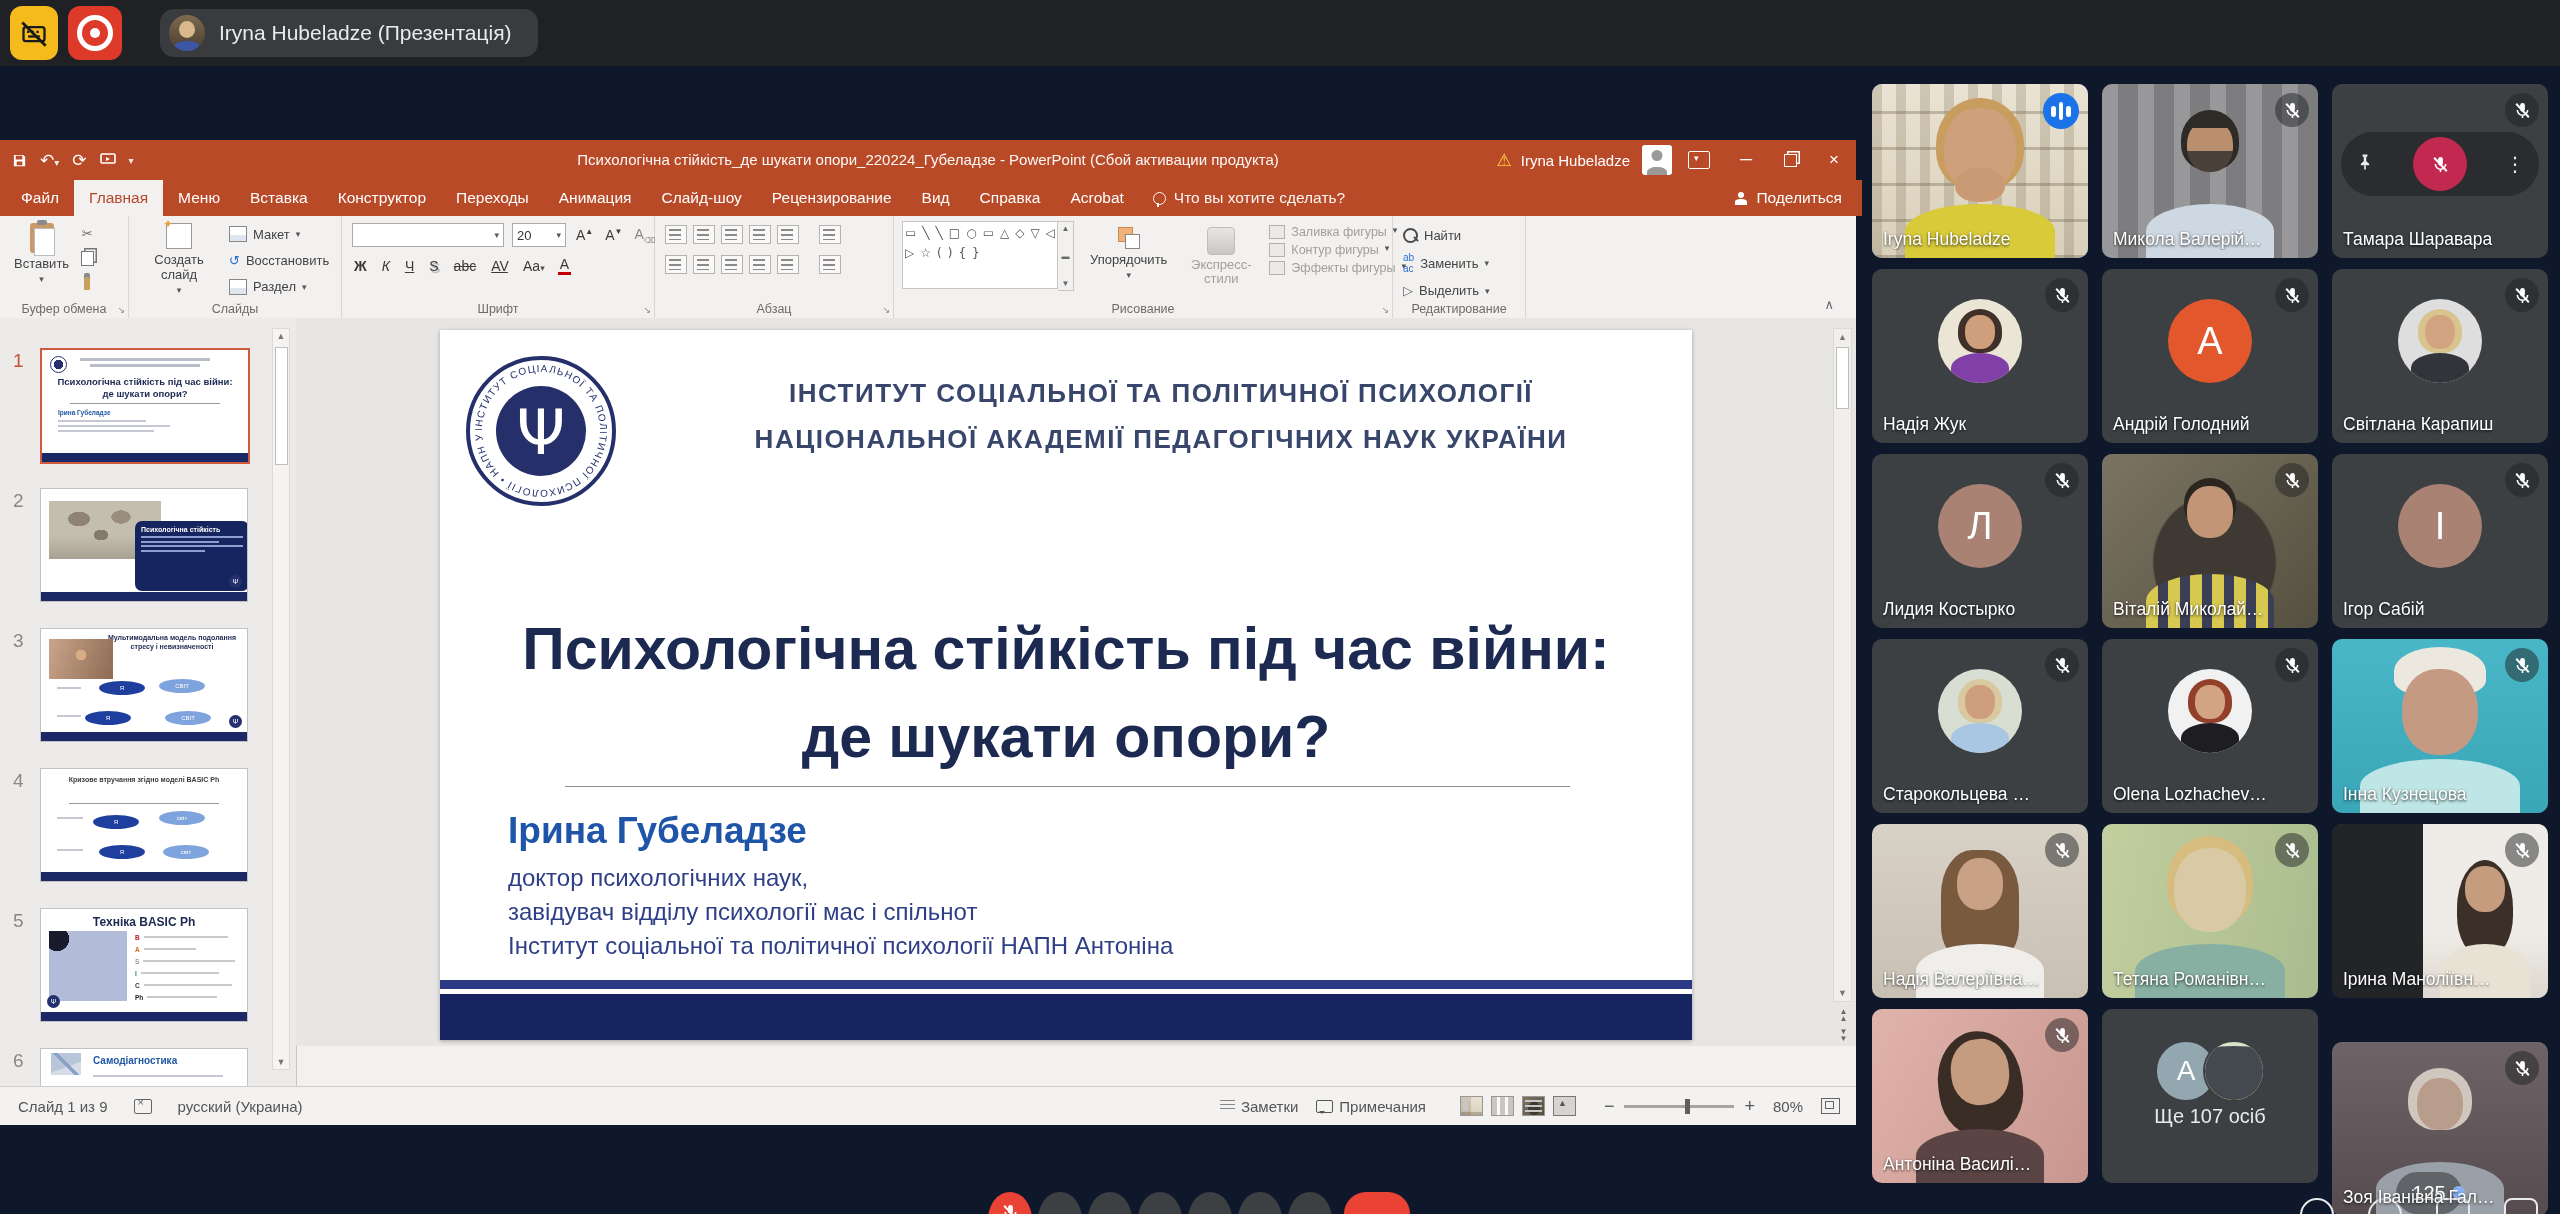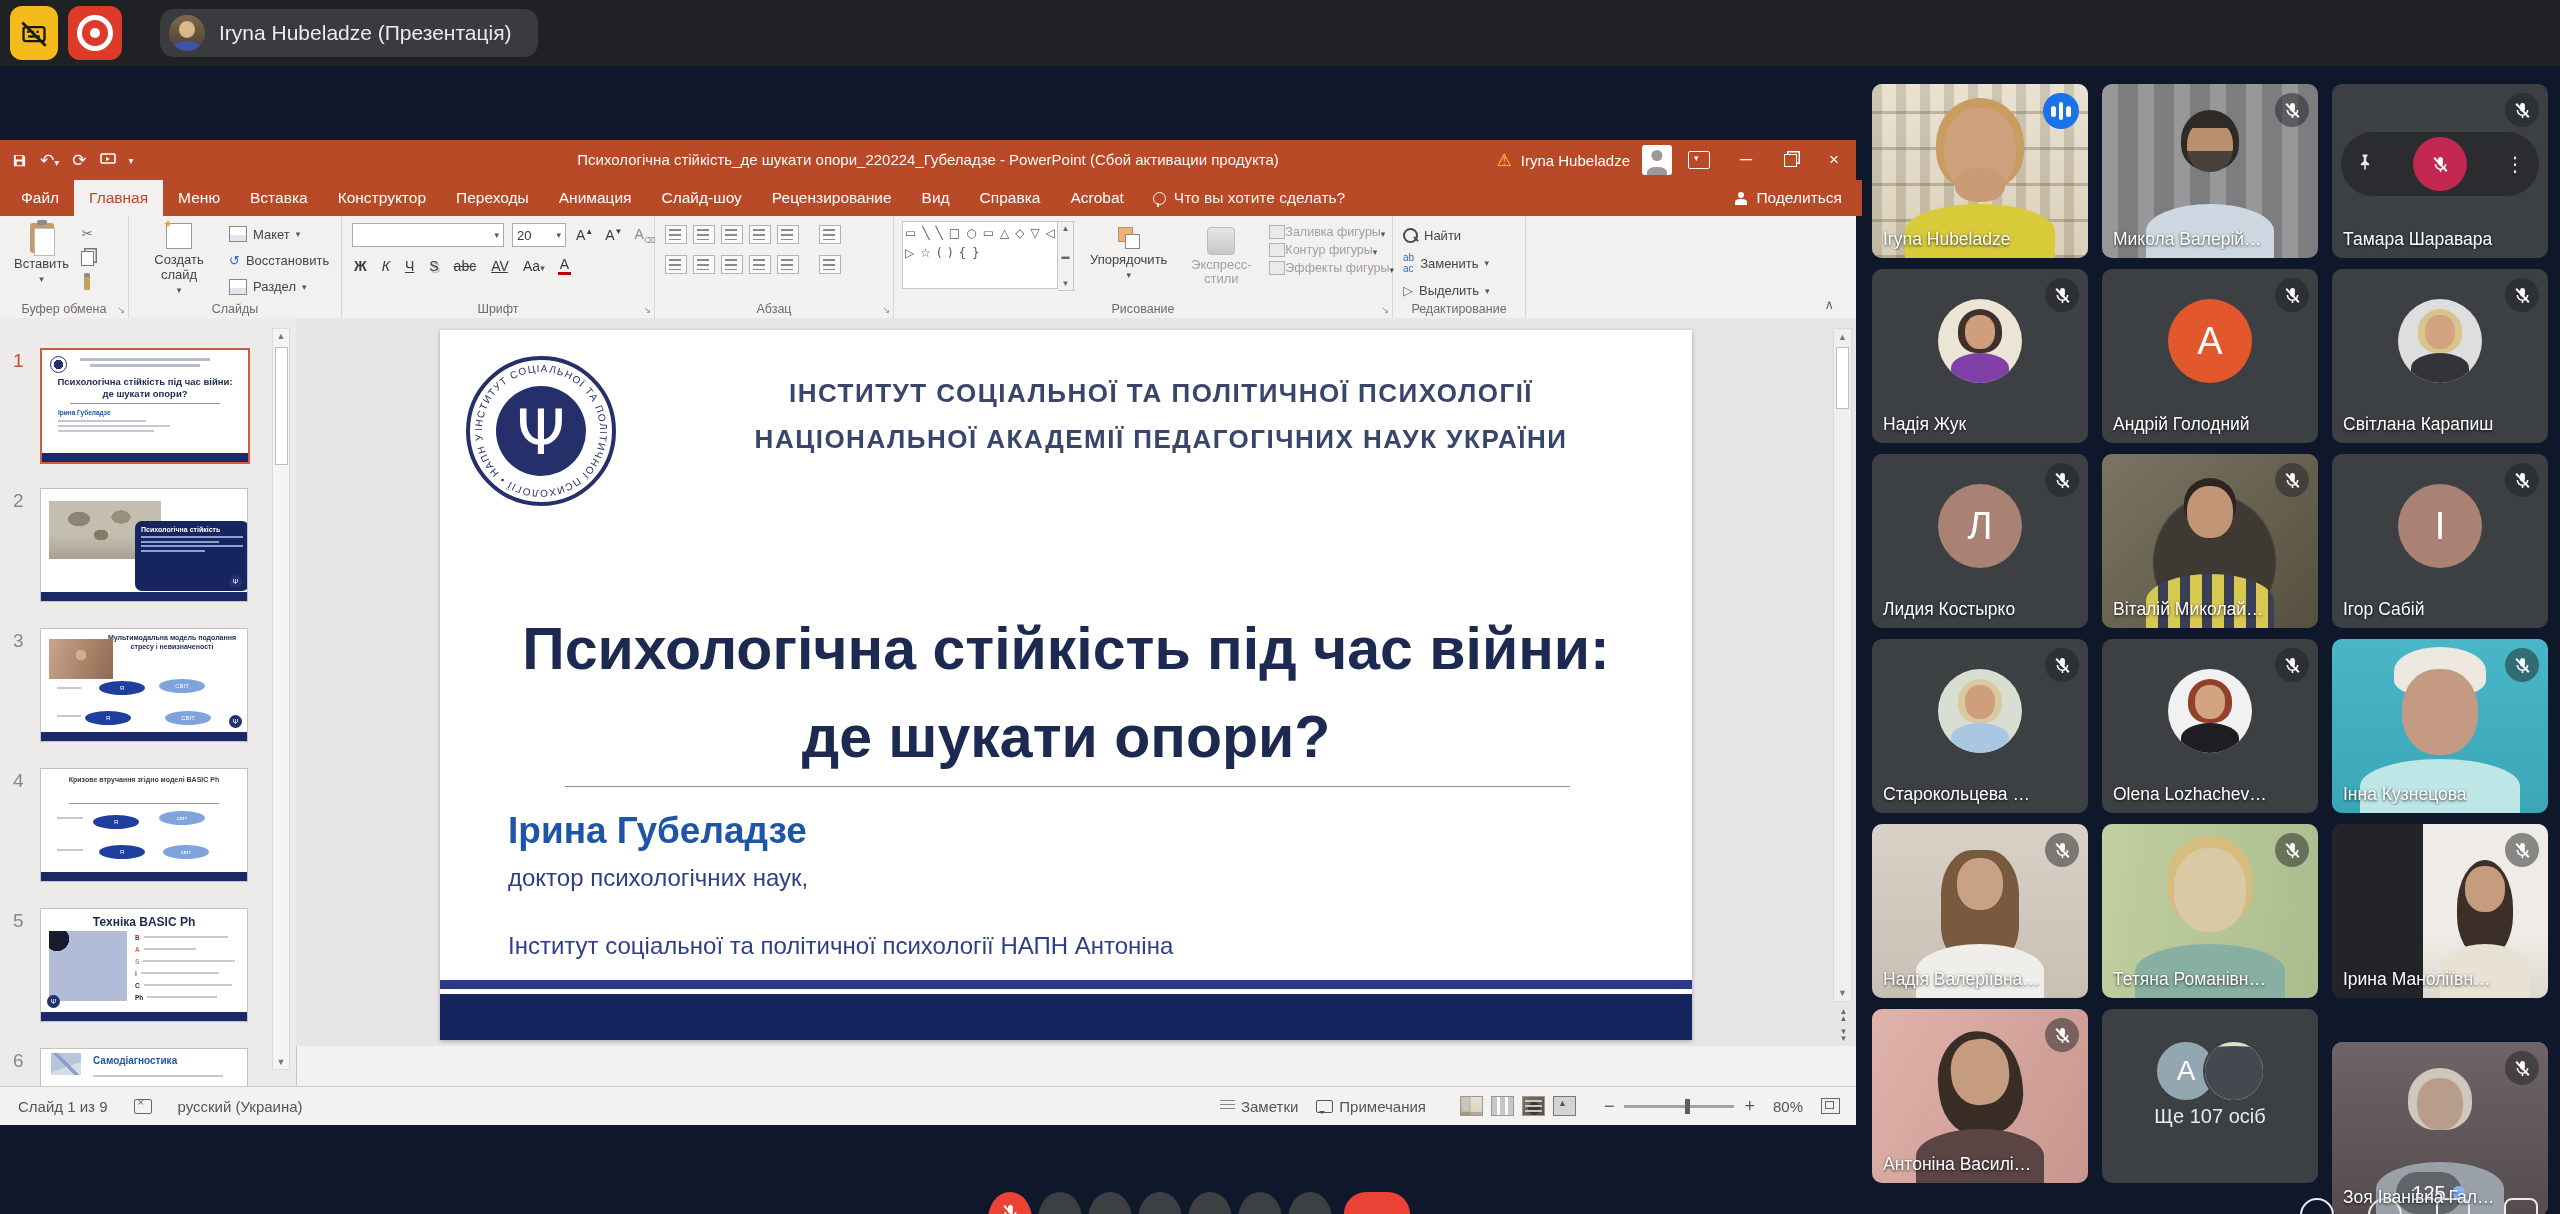--- a/index.html
+++ b/index.html
@@ -81,21 +81,21 @@
           align-content:flex-start;padding:1px 2px;gap:0 6px;font-size:12px;color:#555;overflow:hidden;font-family:"DejaVu Sans",sans-serif;}
   .shapes b{font-weight:normal;line-height:20px;}
   .shp-scroll{width:15px;height:64px;border:1px solid #c8c6c4;border-left:none;display:flex;flex-direction:column;
           align-items:center;justify-content:space-between;font-size:8px;color:#666;padding:2px 0;}
   .arrange-ic{width:22px;height:22px;position:relative;}
   .arrange-ic i{position:absolute;width:13px;height:13px;background:#f0b27a;border:1px solid #c98b4e;}
   .arrange-ic i+i{left:7px;top:7px;background:#fff;border-color:#8a8886;}
   .grayed{color:#a19f9d !important;}
   .qs-ic{width:26px;height:26px;border-radius:4px;background:linear-gradient(#e8e6e4,#c9c7c5);border:1px solid #c0beba;}
   .dr-right{display:flex;flex-direction:column;gap:4px;justify-content:flex-start;padding-top:4px;}
-  .dr-item{display:flex;align-items:flex-end;font-size:12.5px;white-space:nowrap;}
+  .dr-item{display:flex;align-items:flex-start;gap:6px;font-size:12.5px;white-space:nowrap;}
   .dm{width:14px;height:12px;border:1px solid #b3b1af;background:#eceae8;flex:none;}
   .find-ic{width:11px;height:11px;border:2px solid #4a4a4a;border-radius:50%;position:relative;flex:none;}
   .find-ic:after{content:'';position:absolute;left:8px;top:8px;width:6px;height:2px;background:#4a4a4a;transform:rotate(45deg);}
   .pdf-ic{width:26px;height:32px;border:2px solid #2a6fd1;border-radius:2px;position:relative;}
   .pdf-ic:after{content:'↻';position:absolute;right:-6px;bottom:-6px;color:#2a6fd1;font-size:14px;font-family:"DejaVu Sans",sans-serif;}
   .collapse-chevron{position:absolute;right:22px;bottom:6px;font-size:13px;color:#666;font-family:"DejaVu Sans",sans-serif;}
   
   .ppt-body{position:absolute;left:0;top:178px;width:100%;height:728px;}
   .thumb-panel{position:absolute;left:0;top:0;width:296px;height:768px;background:#edebea;border-right:1px solid #c9c7c5;overflow:hidden;}
   .tnum{position:absolute;left:13px;font-size:19px;color:#8a8886;}
@@ -635,20 +635,21 @@
           </svg>
           <div class="org-lines">
             <div>ІНСТИТУТ СОЦІАЛЬНОЇ ТА ПОЛІТИЧНОЇ ПСИХОЛОГІЇ</div>
             <div>НАЦІОНАЛЬНОЇ АКАДЕМІЇ ПЕДАГОГІЧНИХ НАУК УКРАЇНИ</div>
           </div>
           <div class="s-title" style="top:285px">Психологічна стійкість під час війни:</div>
           <div class="s-title" style="top:373px">де шукати опори?</div>
           <div class="s-rule"></div>
           <div class="s-author">Ірина Губеладзе</div>
           <div class="s-sub" style="top:534px">доктор психологічних наук,</div>
+          <div class="s-sub" style="top:568px">завідувач відділу психології мас і спільнот</div>
           <div class="s-sub" style="top:602px">Інститут соціальної та політичної психології НАПН Антоніна</div>
           <div class="s-botline"></div>
           <div class="s-botbar"></div>
         </div>
         <div class="vscroll">
           <span class="a" style="top:3px">▲</span>
           <span class="vthumb"></span>
           <span class="a" style="bottom:3px">▼</span>
         </div>
         <div class="dblchev" style="top:690px">▲<br>▲</div>

